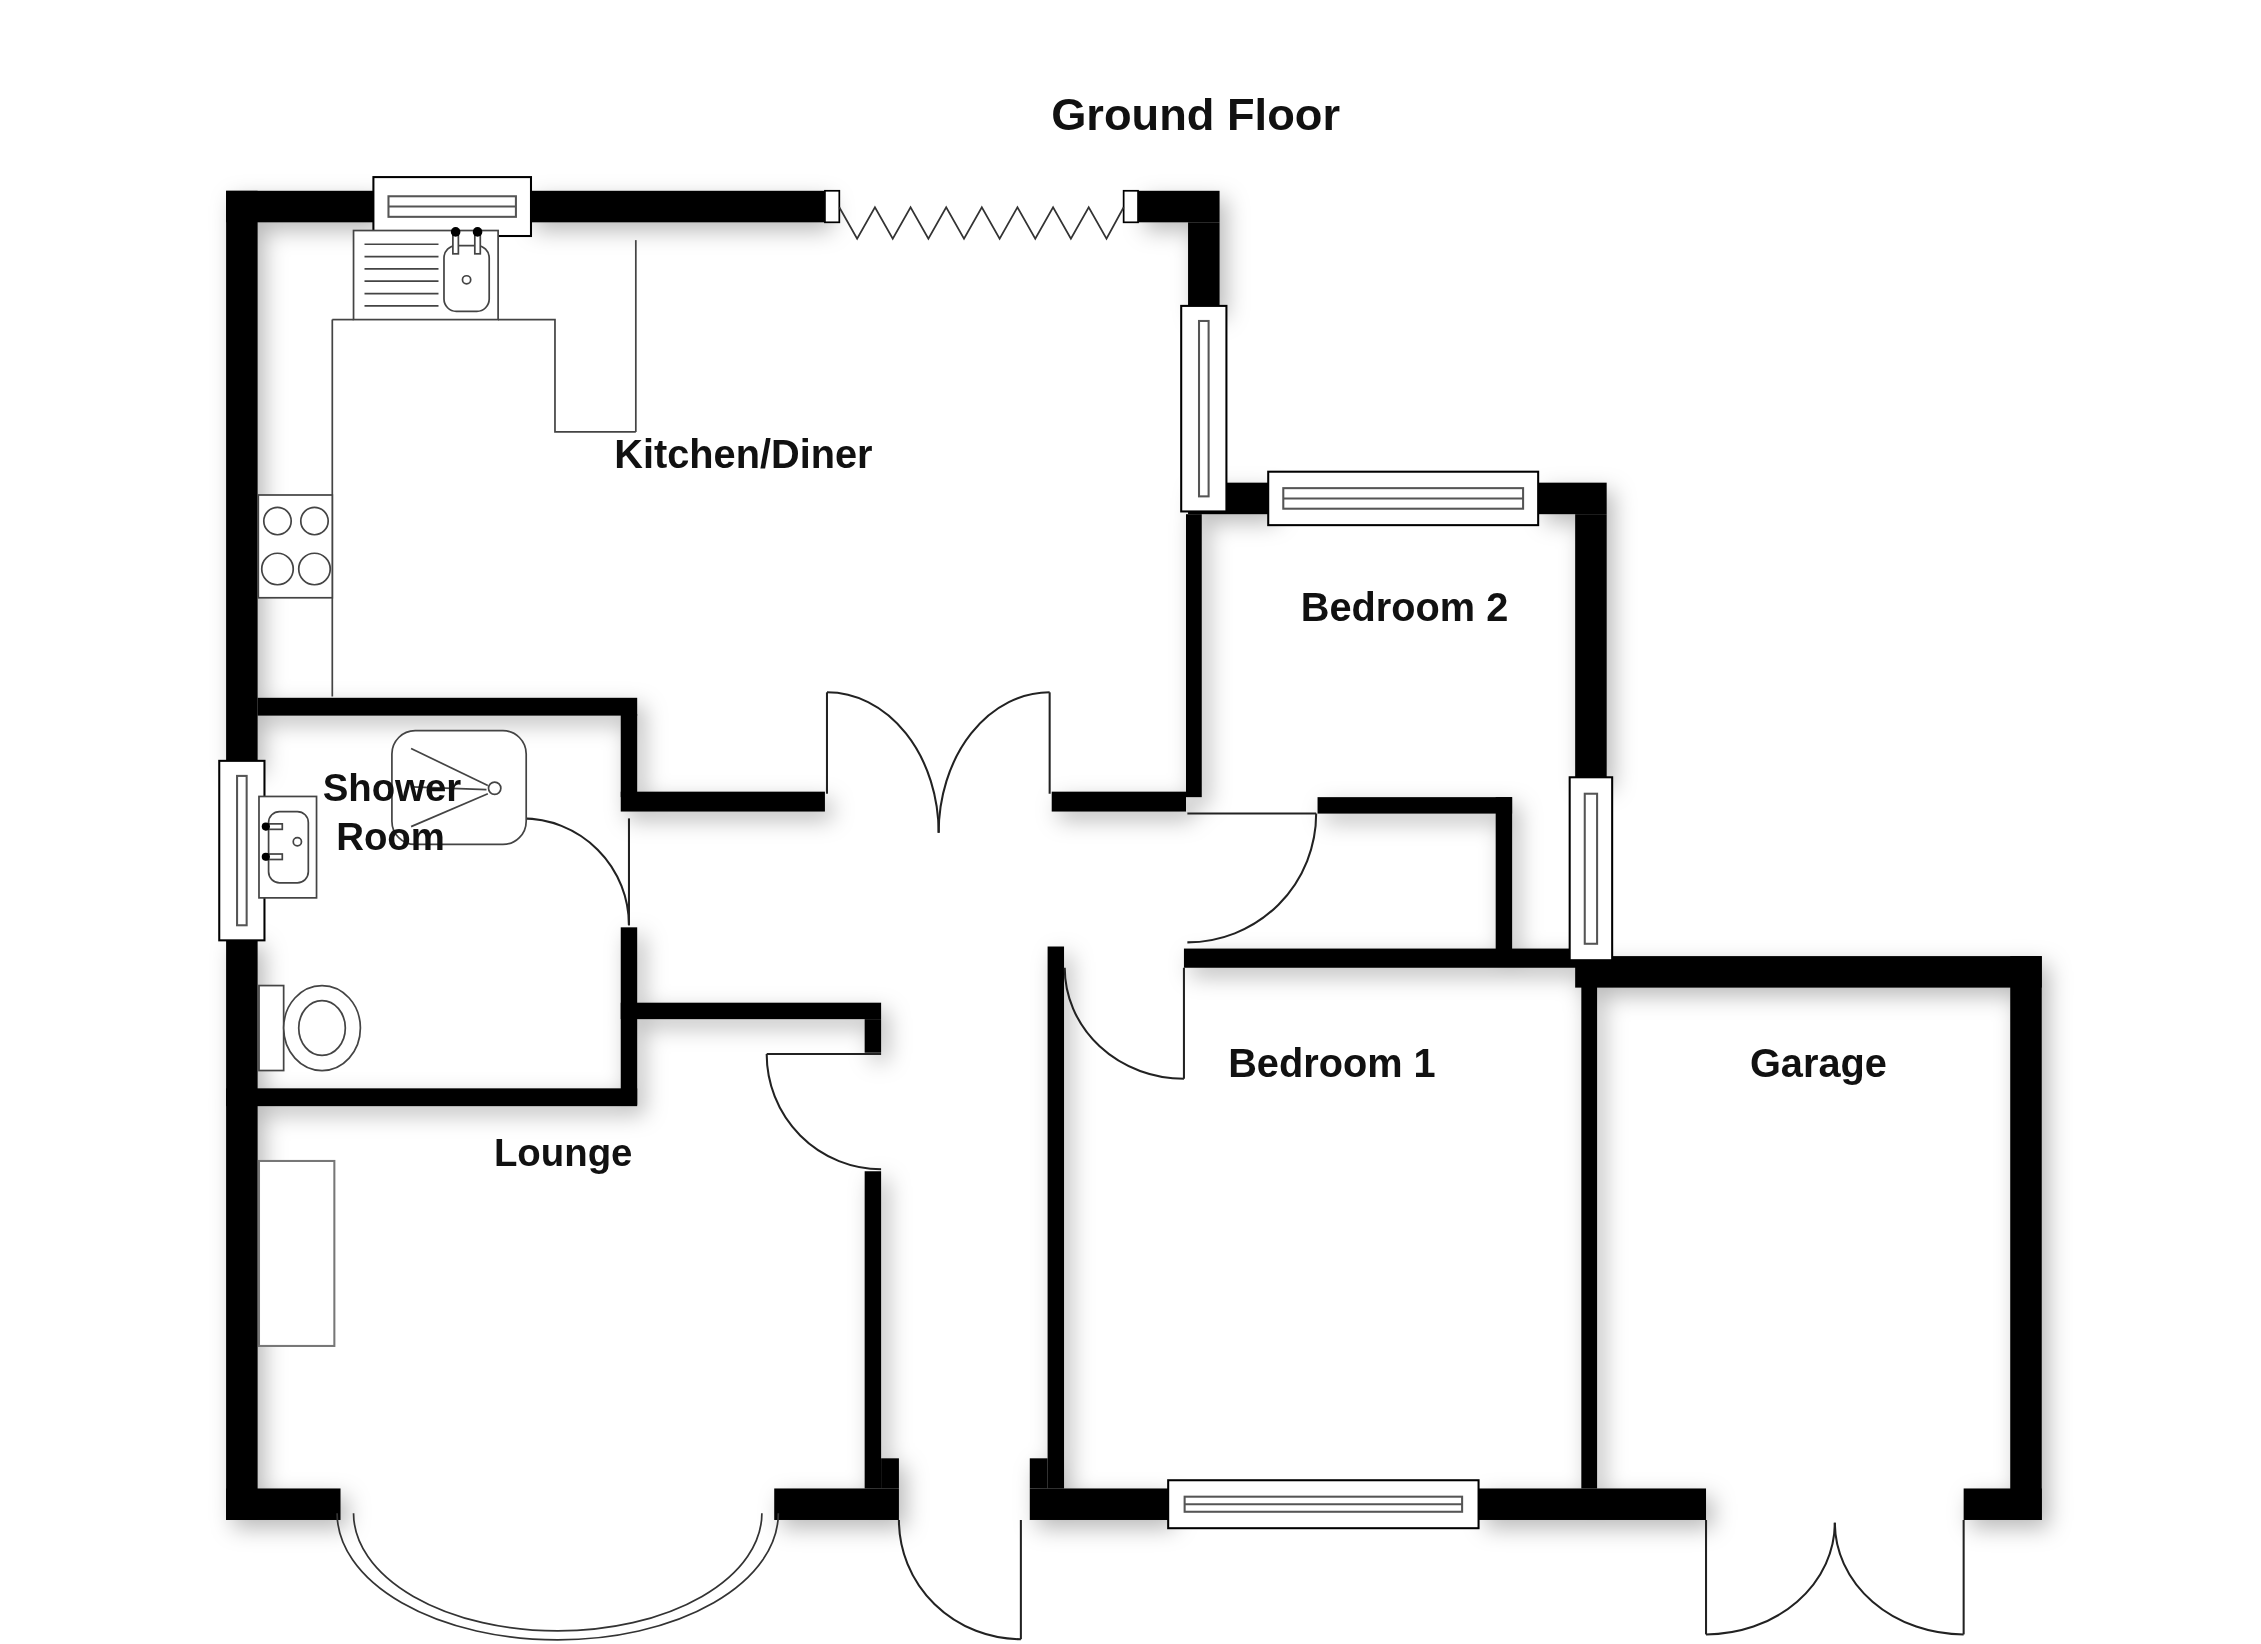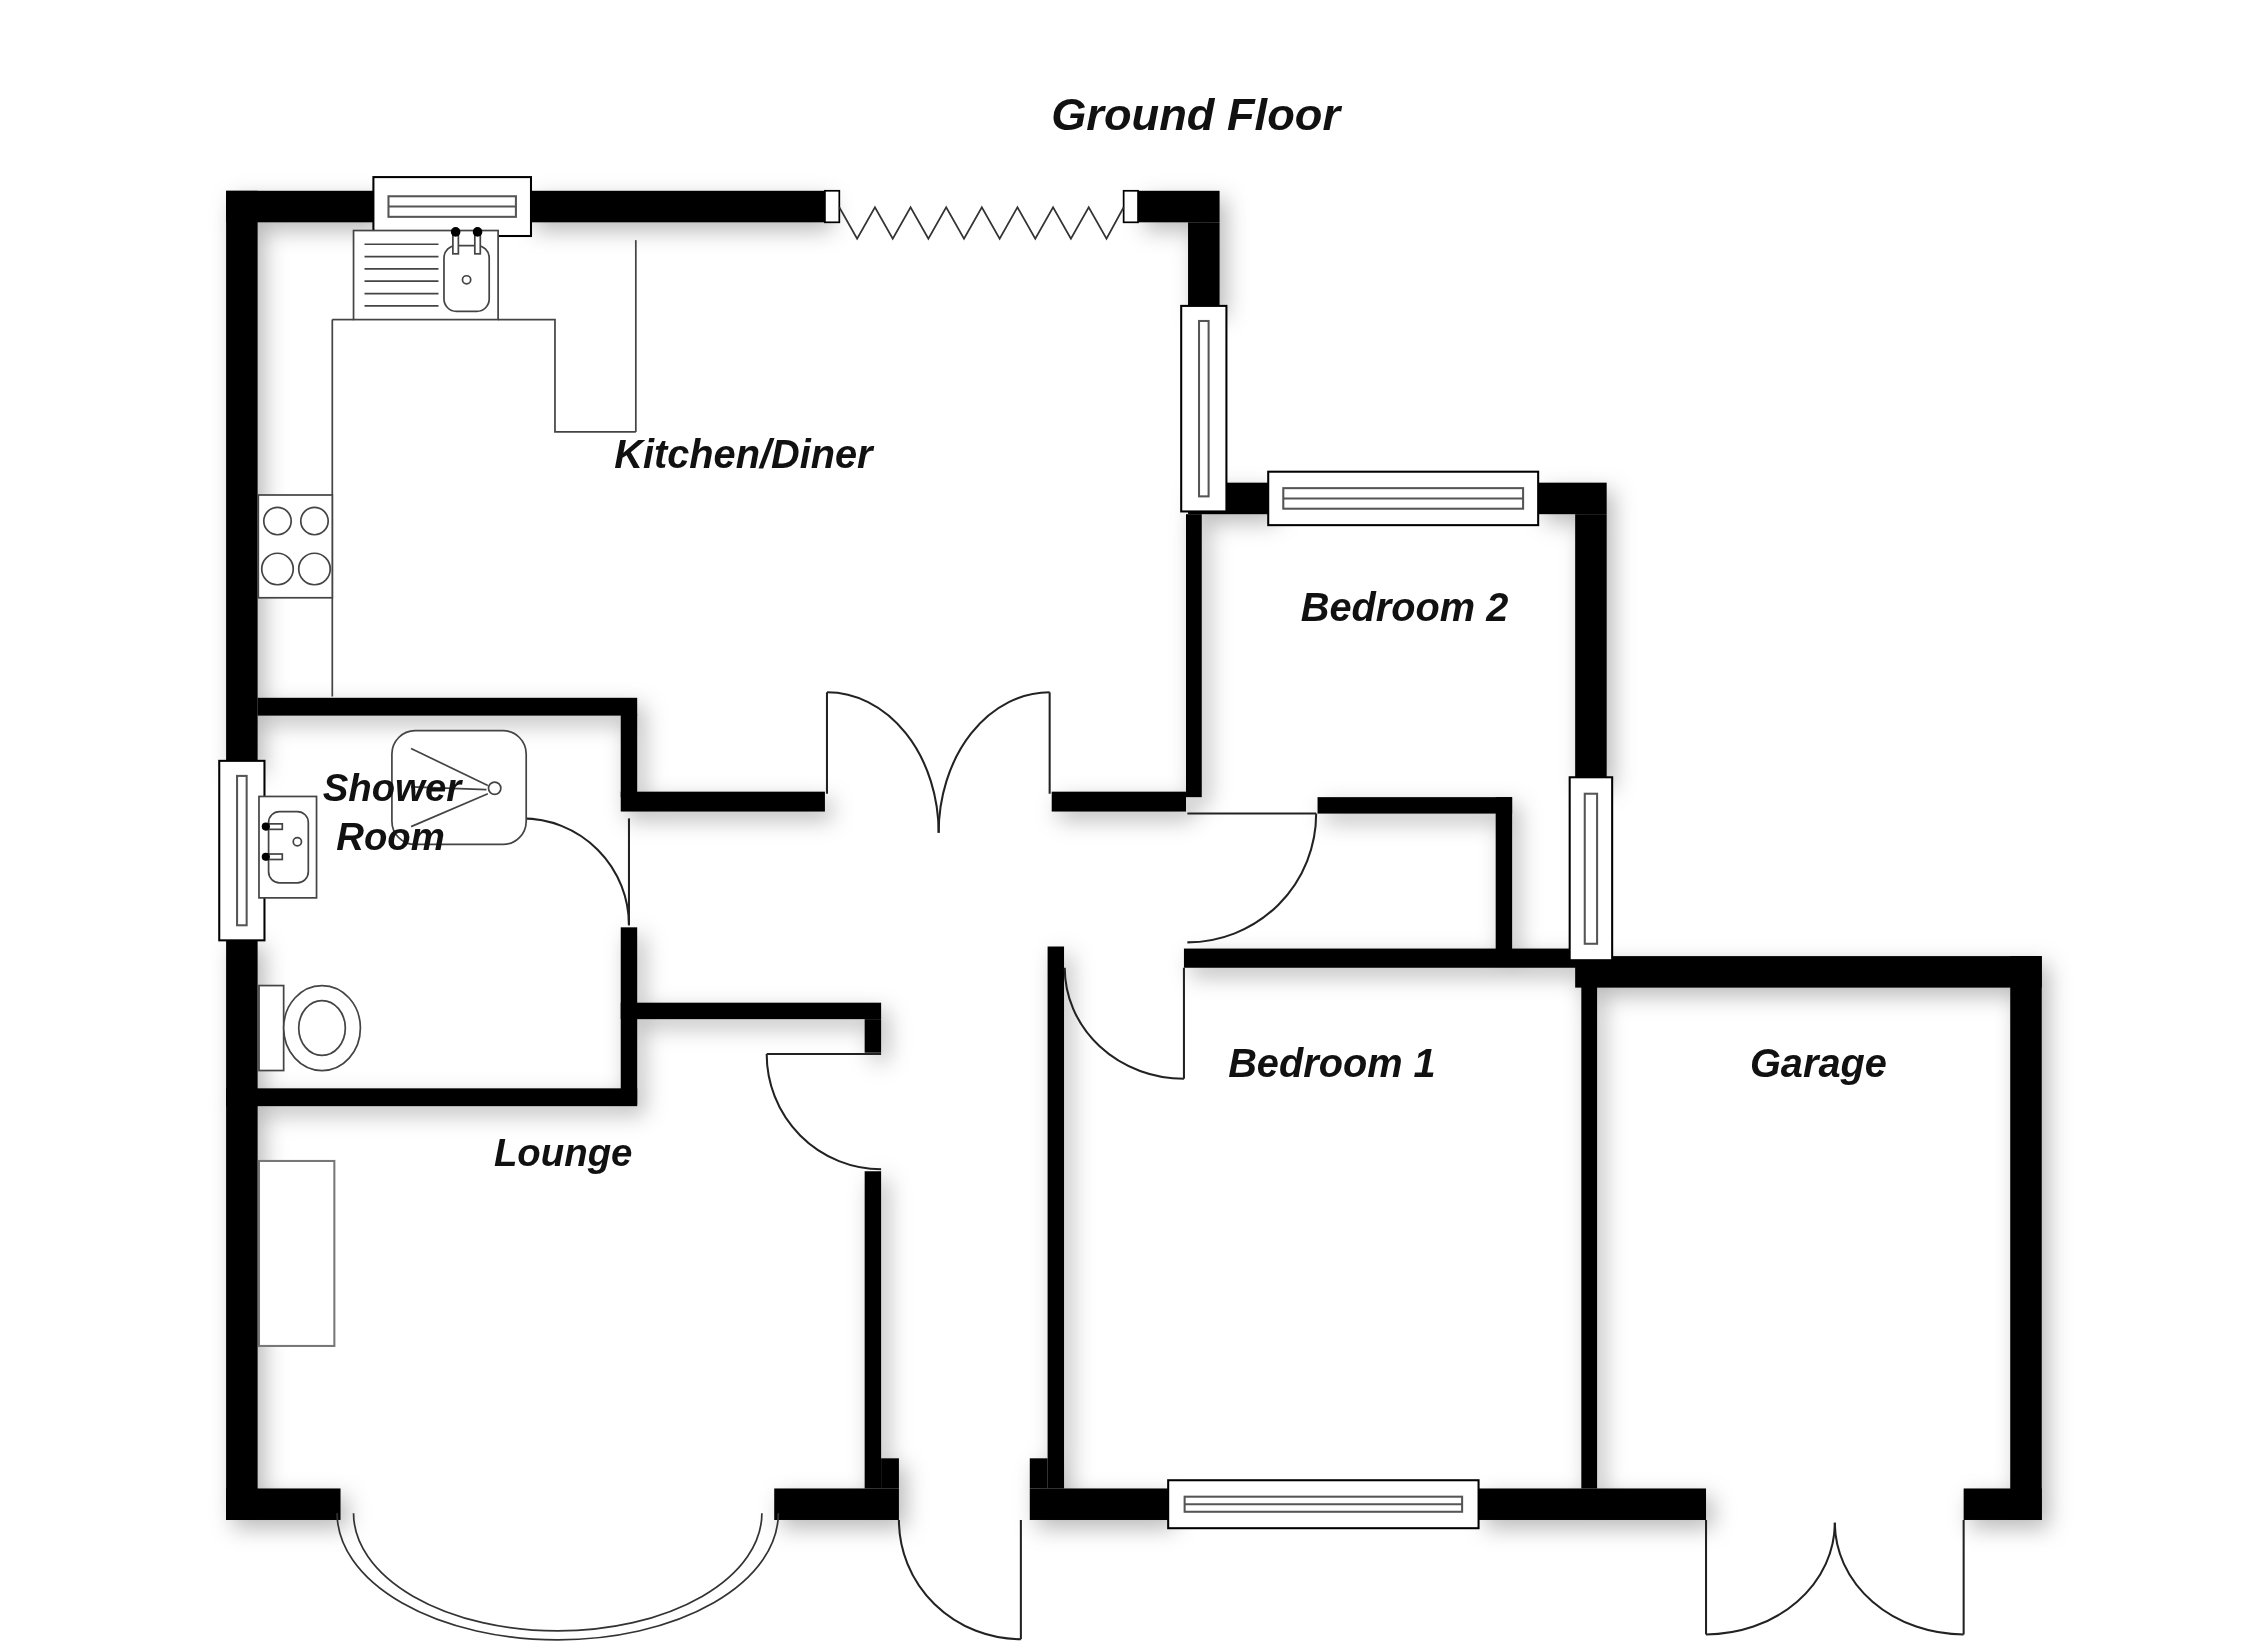--- a/index.html
+++ b/index.html
@@ -1,16 +1,16 @@
 <!DOCTYPE html>
 <html style="font-size:11px"><head>
 <meta charset="utf-8">
 <style>
   html,body{margin:0;padding:0;background:#ffffff;}
-  .page{width:2261px;height:1645px;position:relative;background:#fff;font-style:italic;}
+  .page{width:2261px;height:1645px;position:relative;background:#fff;}
   svg{display:block;}
   text{font-family:"Liberation Sans","DejaVu Sans",sans-serif;font-weight:700;fill:#111;}
   .t-title{font-size:66px;}
   .t-room{font-size:58px;}
   .t-room-sm{font-size:56px;}
   .wall{fill:#000;stroke:none;}
   .jamb{fill:#fff;stroke:#000;stroke-width:2.5;}
   .win-outer{fill:#fff;stroke:#000;stroke-width:3;}
   .win-inner{fill:#fff;stroke:#555;stroke-width:3;}
   .win-line{stroke:#555;stroke-width:3;}

